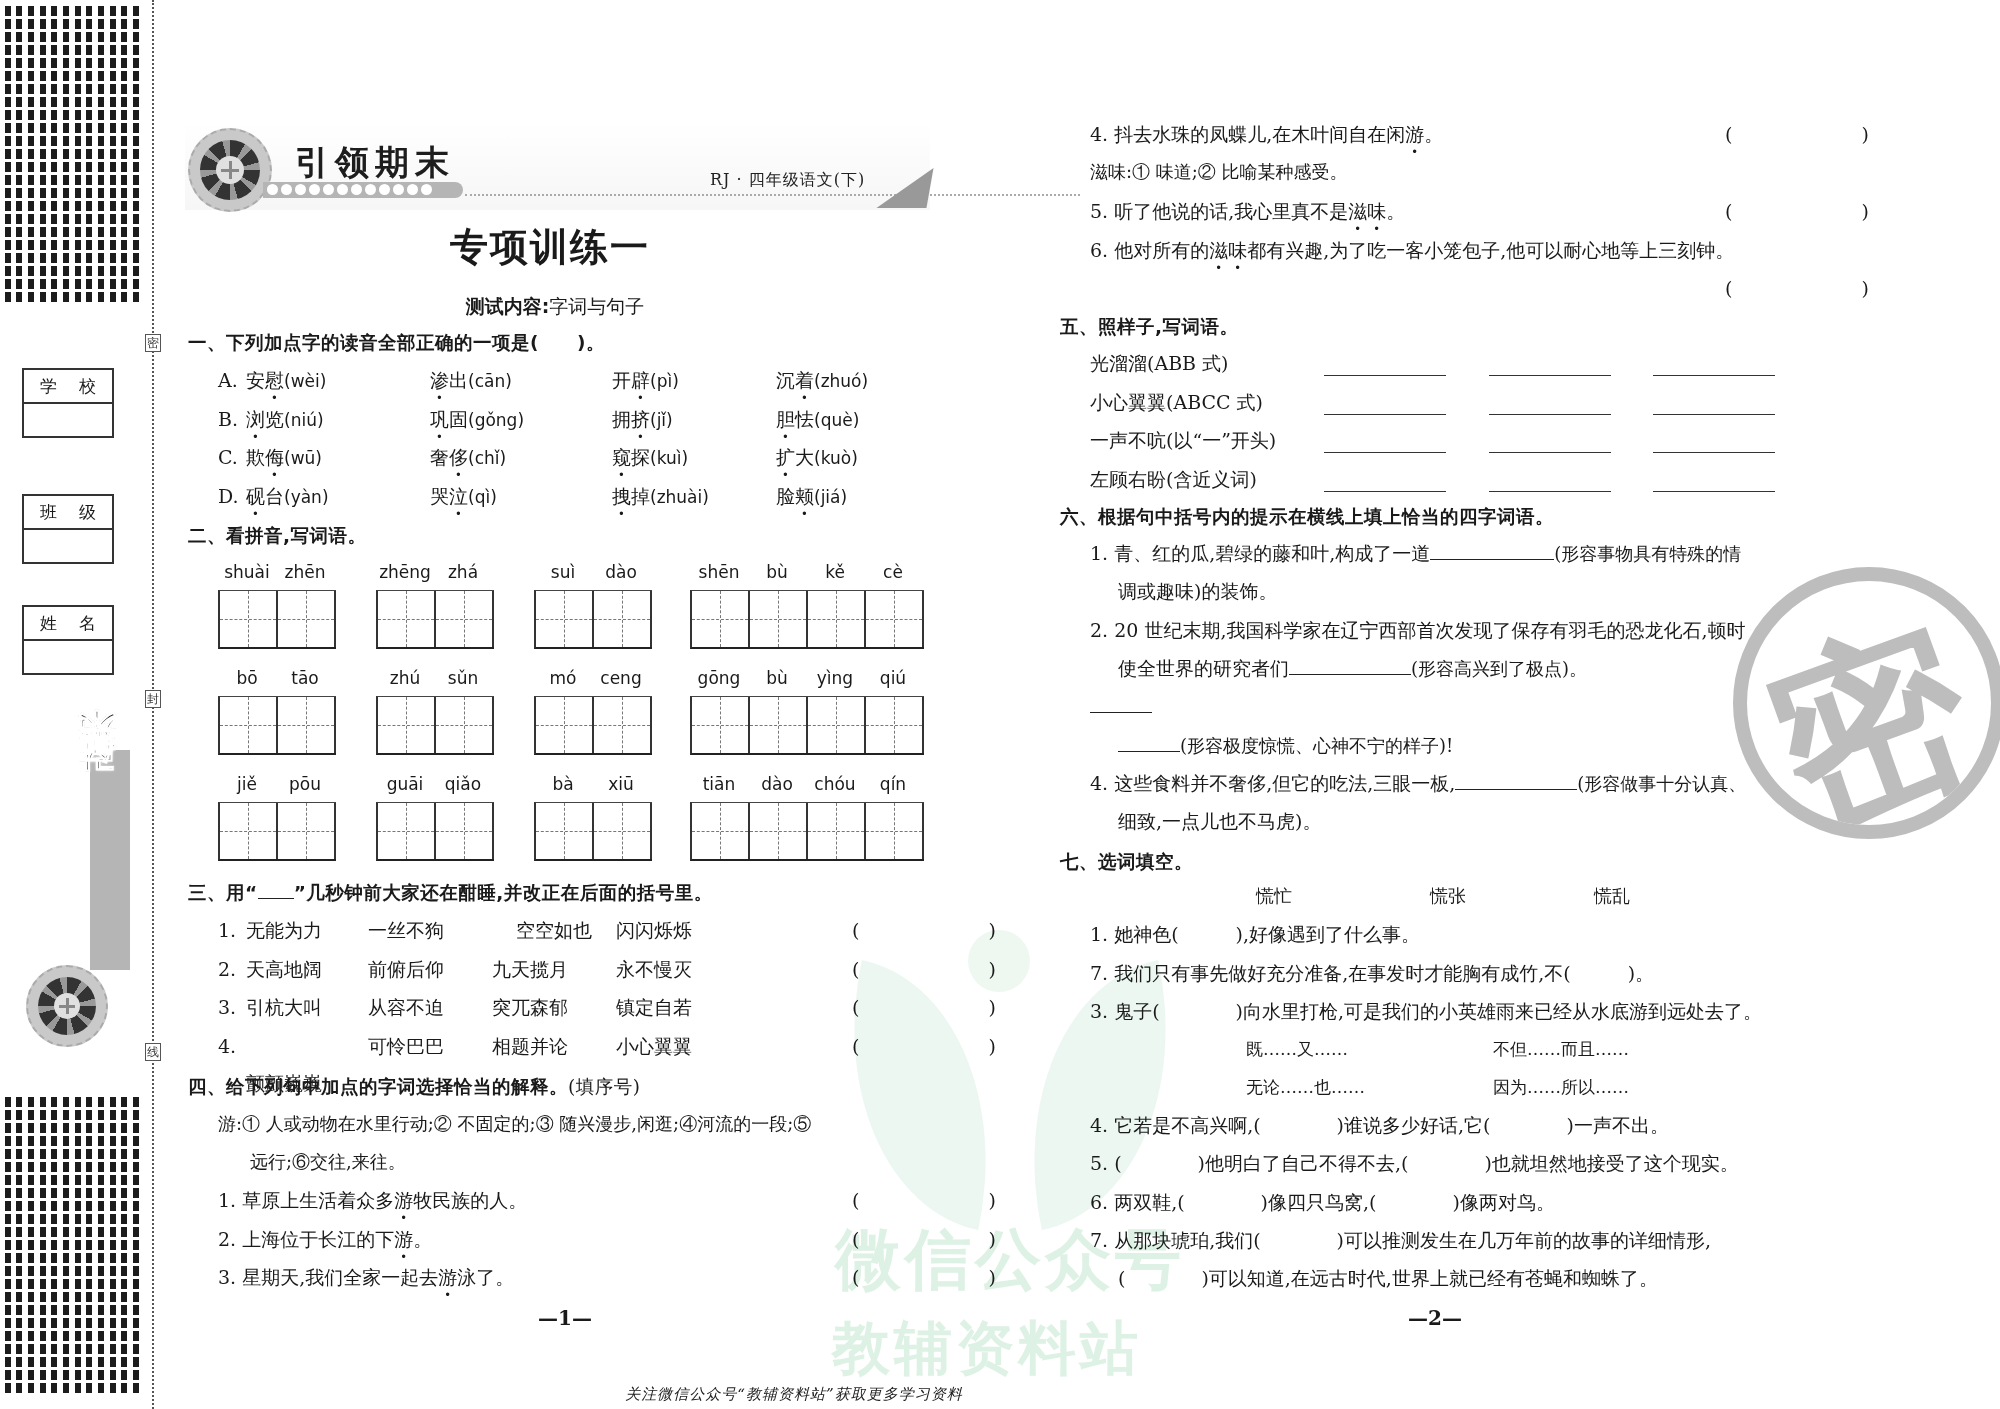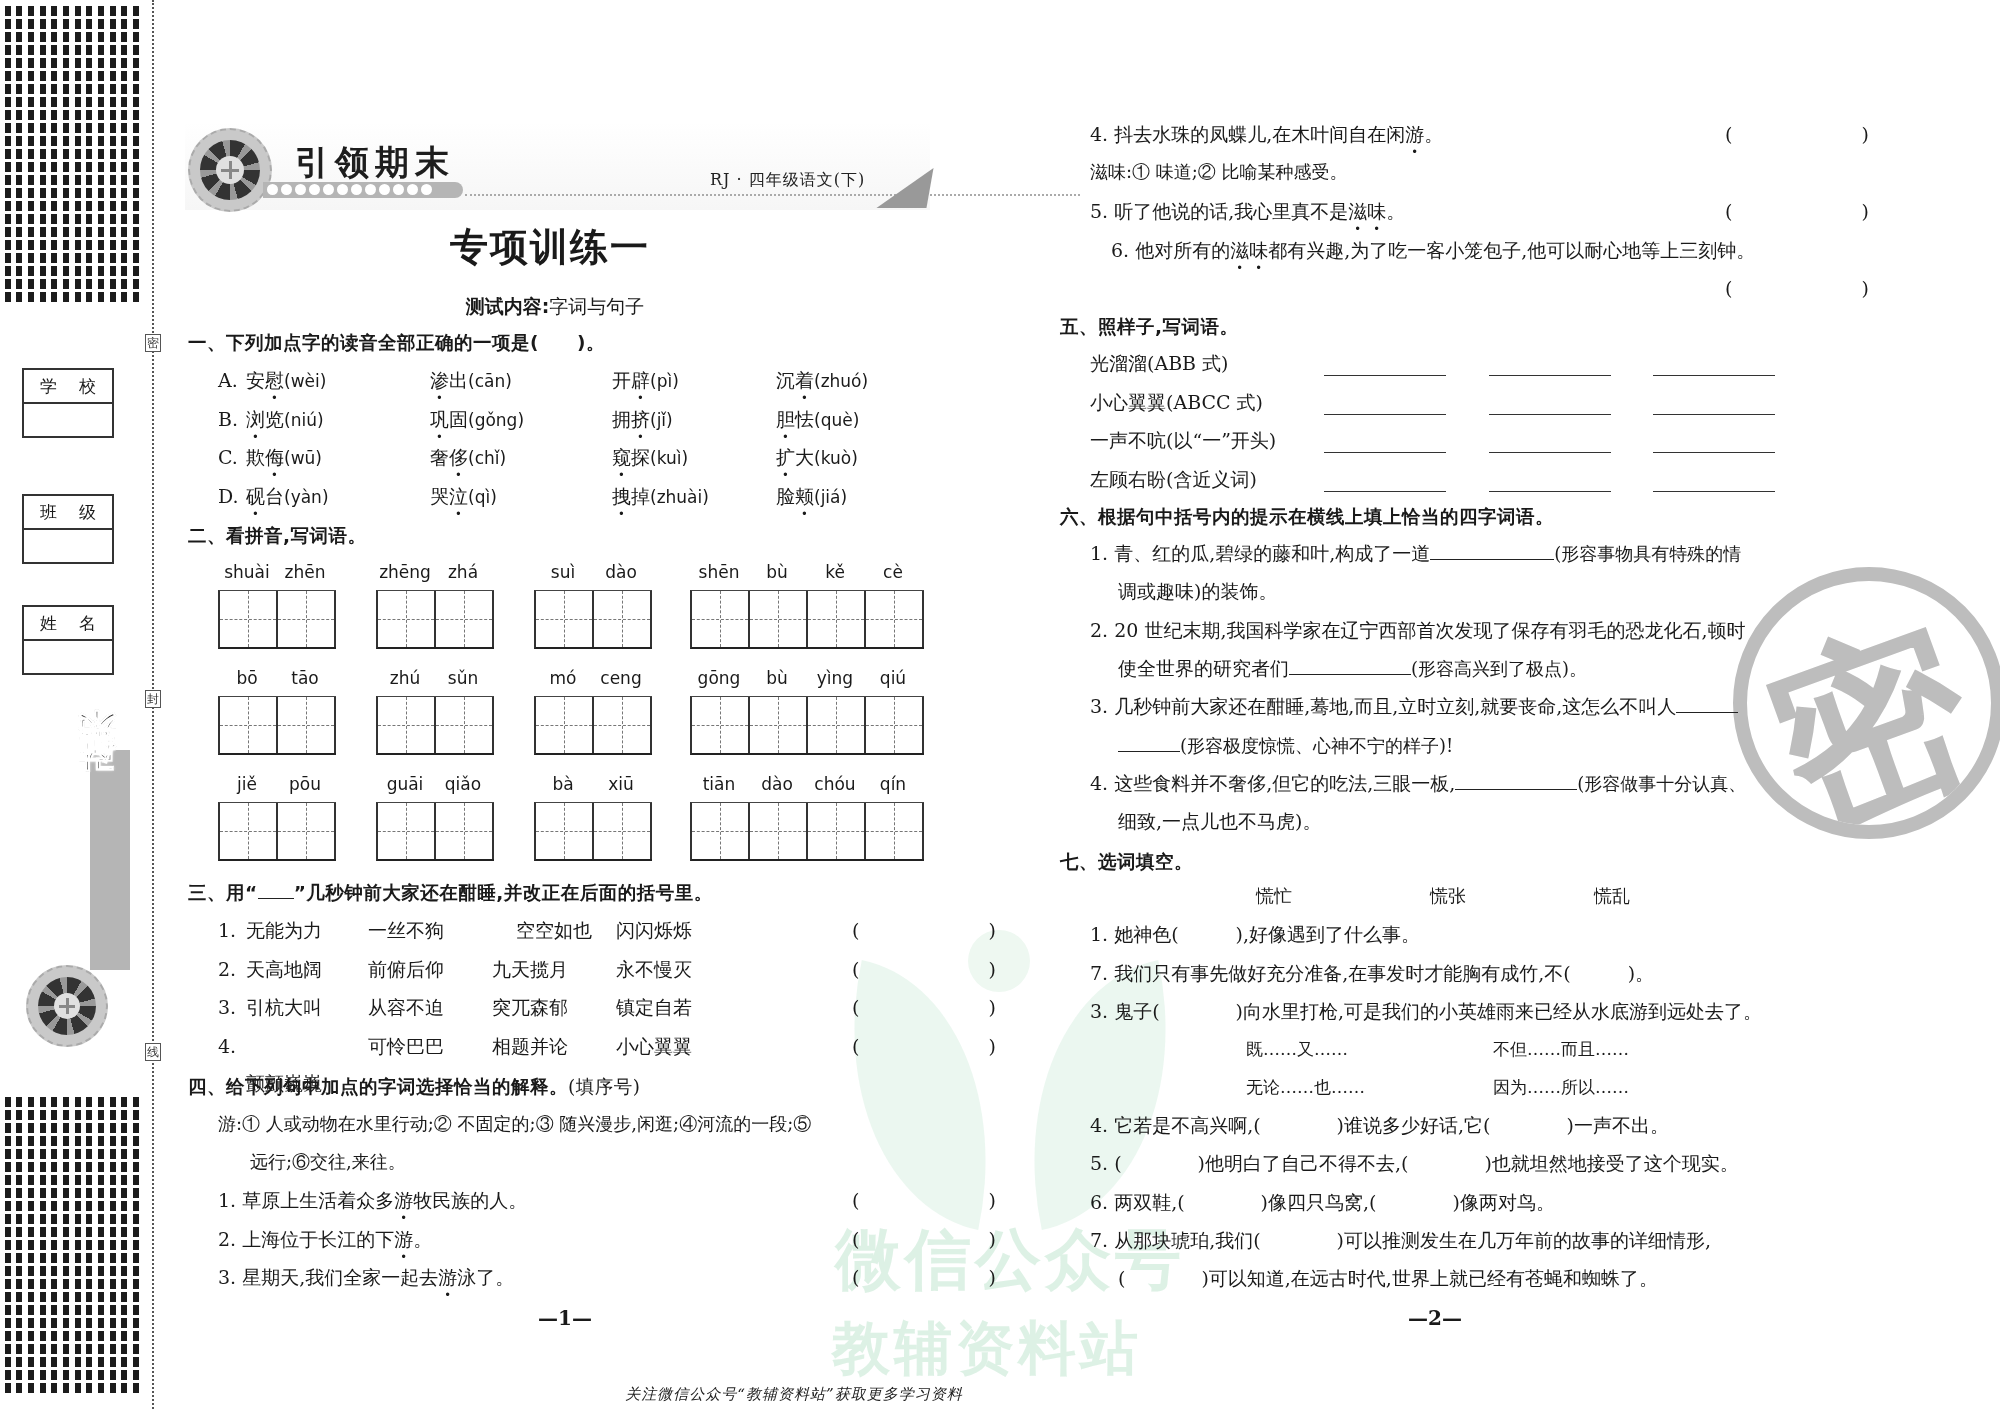--- a/index.html
+++ b/index.html
@@ -899,21 +899,21 @@
     <div class="ln" style="left:852px;top:1265px;letter-spacing:18px;">(　　　)</div>
   </div>
 
 <div class="page-num" style="left:538px;top:1306px;">—1—</div>
 
 <div id="s4-right">
     <div class="ln" style="left:1090px;top:122px;"><span>4. </span><span>抖去水珠的凤蝶儿,在木叶间自在闲</span><span class="dotted">游</span><span>。</span></div>
     <div class="ln" style="left:1725px;top:122px;letter-spacing:18px;">(　　　)</div>
     <div class="ln" style="left:1090px;top:199px;"><span>5. </span><span>听了他说的话,我心里真不是</span><span class="dotted">滋</span><span class="dotted">味</span><span>。</span></div>
     <div class="ln" style="left:1725px;top:199px;letter-spacing:18px;">(　　　)</div>
-    <div class="ln" style="left:1090px;top:238px;margin-left:21px;"><span>6. </span><span>他对所有的</span><span class="dotted">滋</span><span class="dotted">味</span><span>都有兴趣,为了吃一客小笼包子,他可以耐心地等上三刻钟。</span></div>
+    <div class="ln" style="left:1090px;top:238px;"><span>6. </span><span>他对所有的</span><span class="dotted">滋</span><span class="dotted">味</span><span>都有兴趣,为了吃一客小笼包子,他可以耐心地等上三刻钟。</span></div>
     <div class="ln" style="left:1725px;top:276px;letter-spacing:18px;">(　　　)</div>
   </div>
 <div class="ln def" style="left:1090px;top:160px;">滋味:① 味道;② 比喻某种感受。</div>
 
 <div class="sec" style="left:1060px;top:314px;">五、照样子,写词语。</div>
 <div id="s5-rows">
     <div class="ln" style="left:1090px;top:351px;">光溜溜(ABB 式)</div>
     <div class="uline" style="left:1324px;top:375px;"></div>
     <div class="uline" style="left:1489px;top:375px;"></div>
     <div class="uline" style="left:1653px;top:375px;"></div>
@@ -930,21 +930,21 @@
     <div class="uline" style="left:1489px;top:490.5px;"></div>
     <div class="uline" style="left:1653px;top:490.5px;"></div>
   </div>
 
 <div class="sec" style="left:1060px;top:504px;">六、根据句中括号内的提示在横线上填上恰当的四字词语。</div>
 <div id="s6-lines">
     <div class="ln" style="left:1090px;top:541px;"><span>1. 青、红的瓜,碧绿的藤和叶,构成了一道</span><span class="blank" style="width:124px;"></span><span class="def">(形容事物具有特殊的情</span></div>
     <div class="ln" style="left:1118px;top:579.3px;"><span>调或趣味)的装饰。</span></div>
     <div class="ln" style="left:1090px;top:617.6px;"><span>2. 20 世纪末期,我国科学家在辽宁西部首次发现了保存有羽毛的恐龙化石,顿时</span></div>
     <div class="ln" style="left:1118px;top:655.9px;"><span>使全世界的研究者们</span><span class="blank" style="width:122px;"></span><span class="def">(形容高兴到了极点)。</span></div>
-    <div class="ln" style="left:1090px;top:694.2px;"><span>3. 几秒钟前大家还在酣睡,蓦地,而且,立时立刻,就要丧命,这怎么不叫人</span><span class="blank" style="width:62px;"></span></div>
+    <div class="ln" style="left:1090px;top:694.2px;"><span class="blank" style="width:62px;"></span></div>
     <div class="ln" style="left:1118px;top:732.5px;"><span></span><span class="blank" style="width:62px;"></span><span class="def">(形容极度惊慌、心神不宁的样子)!</span></div>
     <div class="ln" style="left:1090px;top:770.8px;"><span>4. 这些食料并不奢侈,但它的吃法,三眼一板,</span><span class="blank" style="width:122px;"></span><span class="def">(形容做事十分认真、</span></div>
     <div class="ln" style="left:1118px;top:809.0999999999999px;"><span>细致,一点儿也不马虎)。</span></div>
   </div>
 
 <div class="sec" style="left:1060px;top:849px;">七、选词填空。</div>
 <div id="s7">
     <div class="ln def" style="left:1256px;top:884px;">慌忙</div>
     <div class="ln def" style="left:1430px;top:884px;">慌张</div>
     <div class="ln def" style="left:1594px;top:884px;">慌乱</div>

